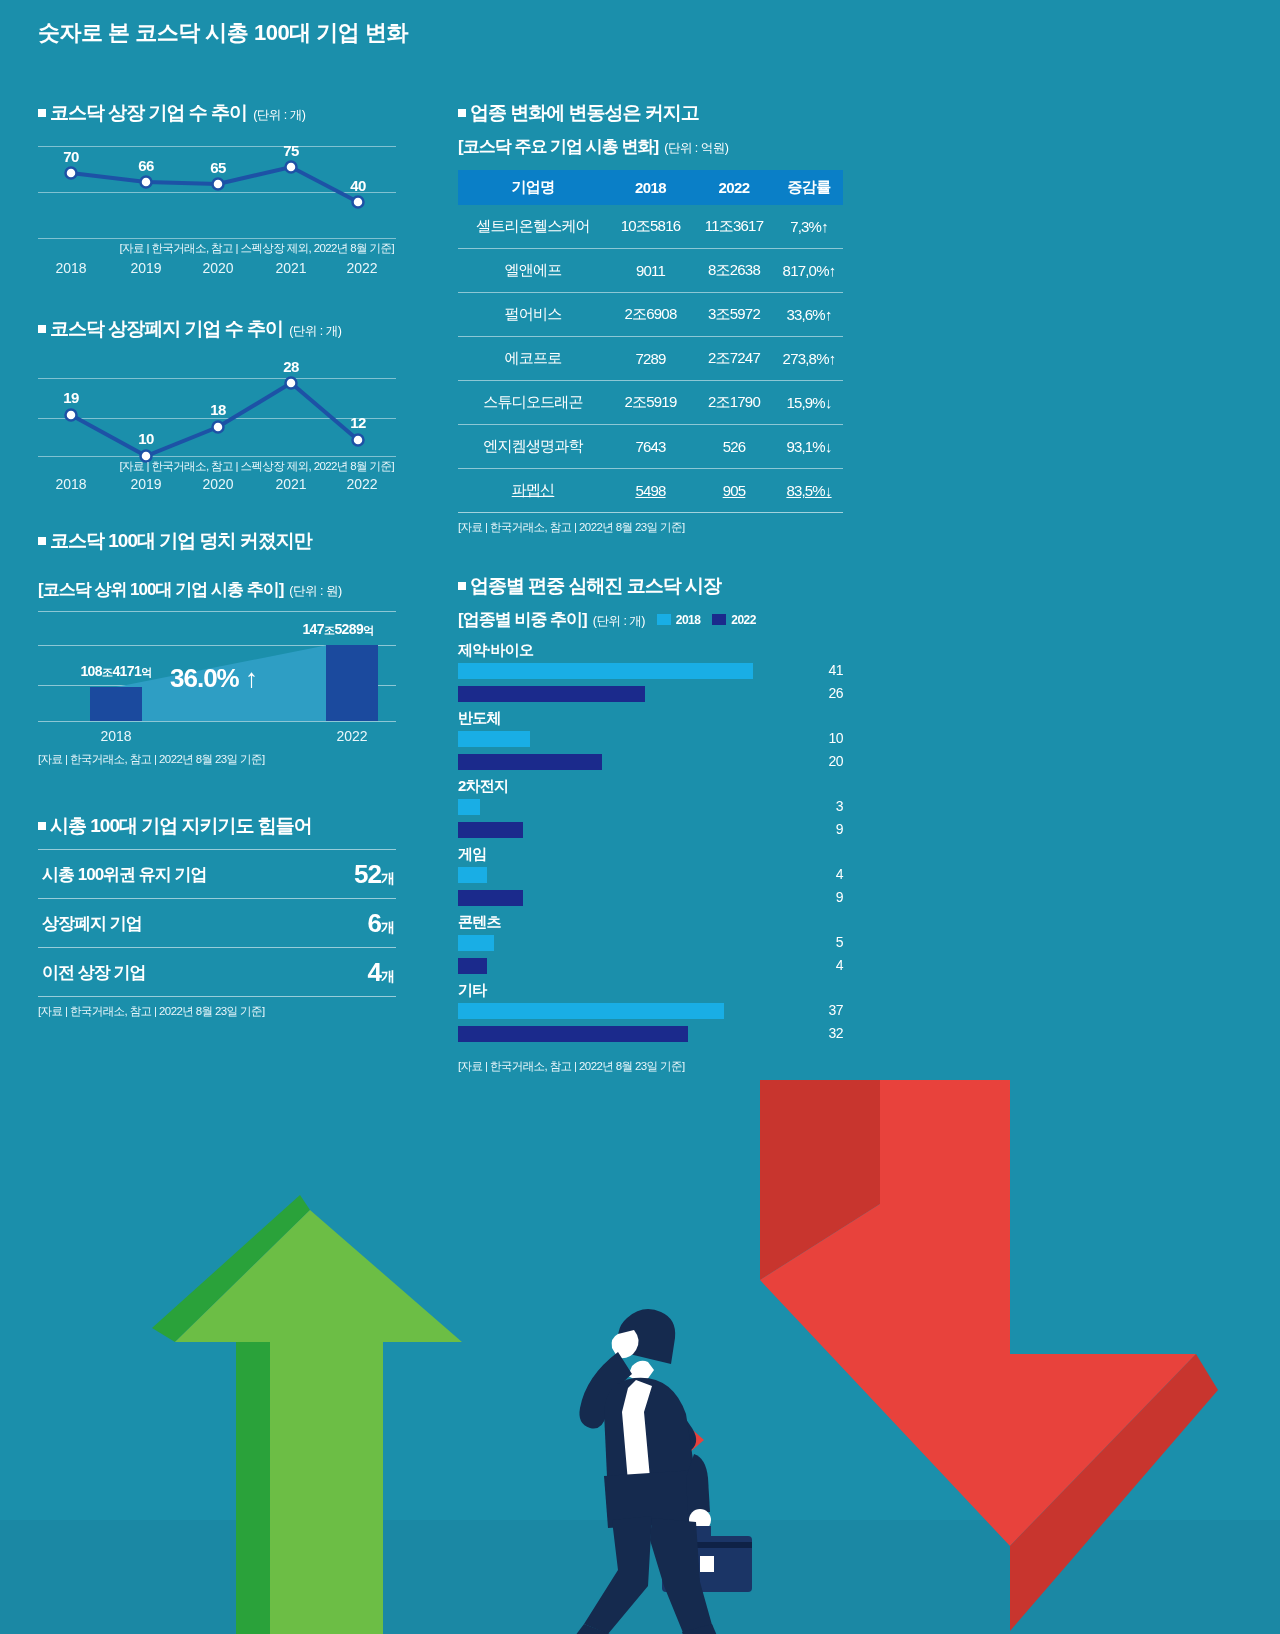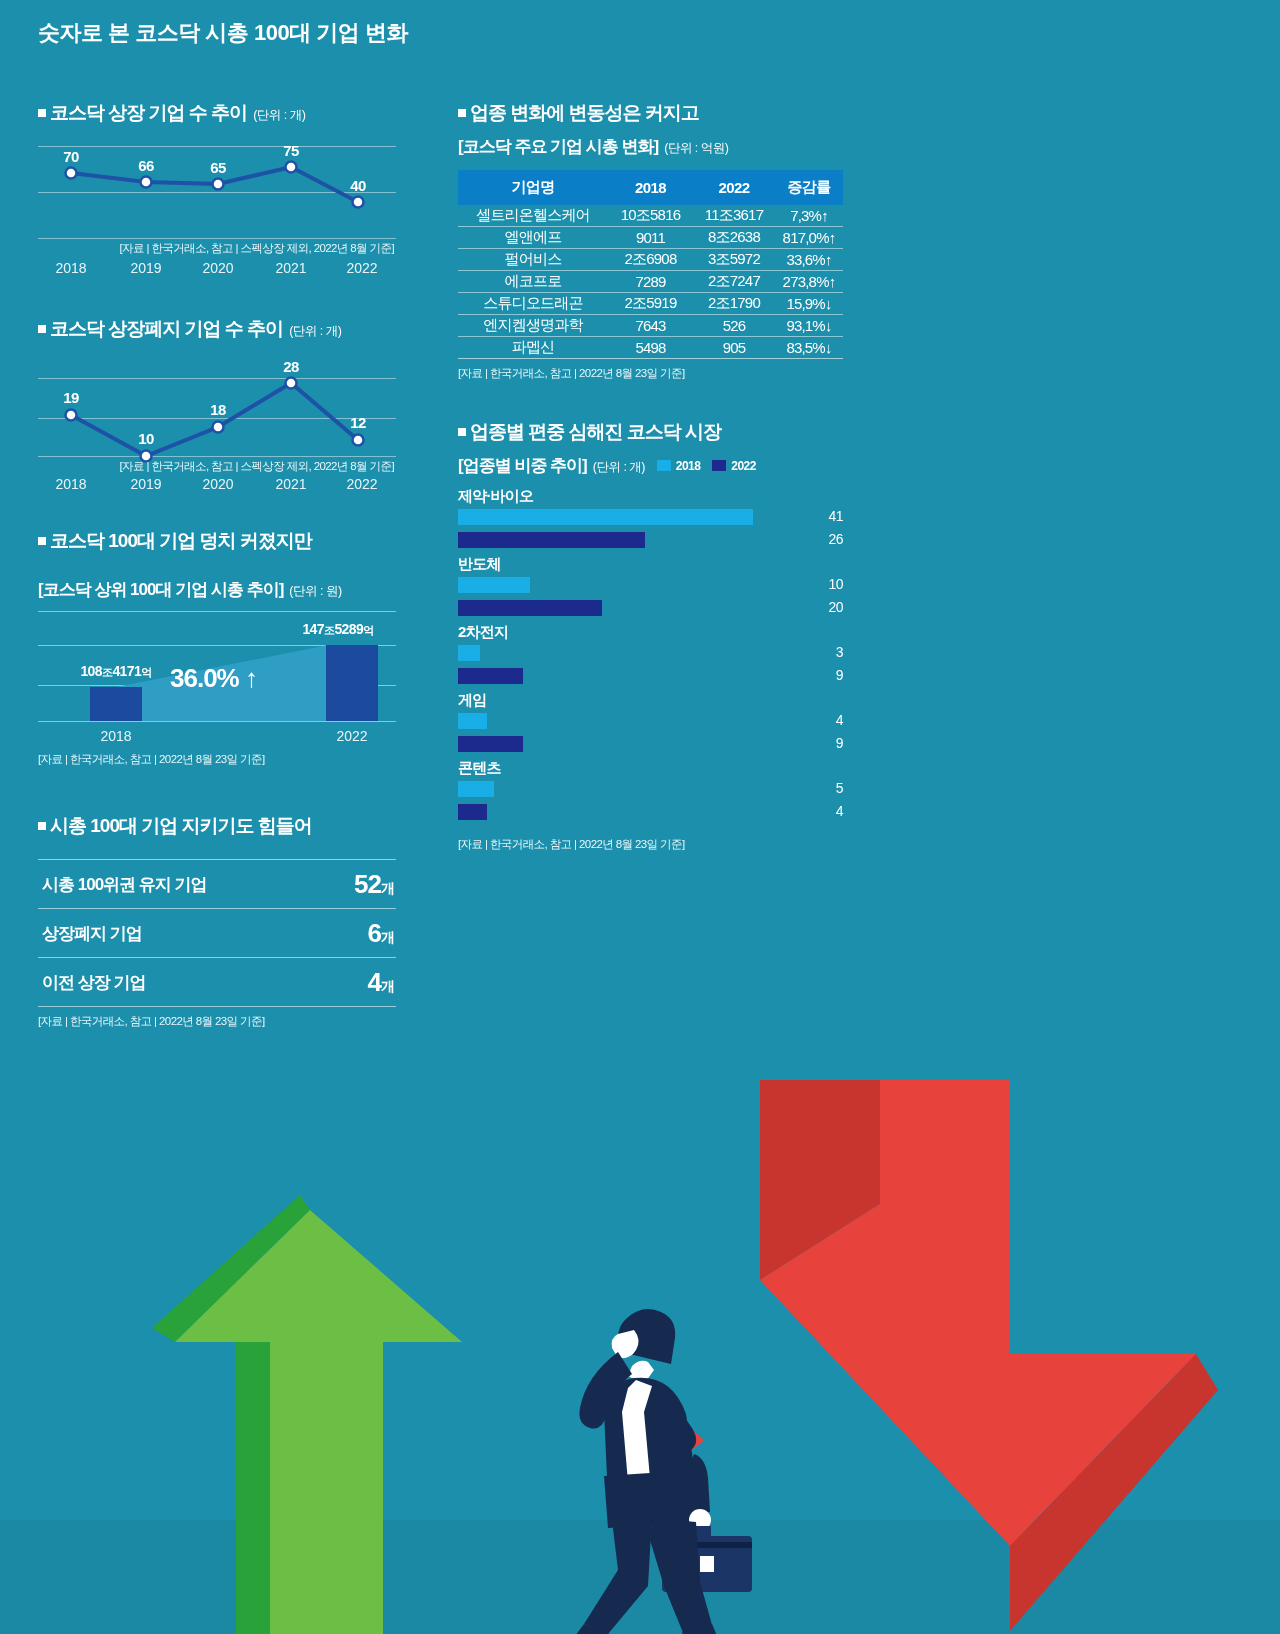--- a/index.html
+++ b/index.html
@@ -40,34 +40,34 @@
   .mcap .gl2 { position:absolute; left:0; width:358px; height:1px; background:rgba(255,255,255,0.5); }
   .mcap .bar { position:absolute; background:#1b4a9e; width:52px; }
   .mcap .wedge { position:absolute; }
   .mcap .blabel { position:absolute; font-size:14px; font-weight:bold; letter-spacing:-0.6px; white-space:nowrap; transform:translateX(-50%); }
   .mcap .blabel small { font-size:11px; }
   .mcap .pct { position:absolute; left:132px; top:52px; font-size:26px; font-weight:bold; color:#ffffff; letter-spacing:-1px; }
   .mcap-axis { position:relative; width:358px; height:24px; }
   .mcap-axis span { position:absolute; font-size:14px; color:#eaf7fb; transform:translateX(-50%); }
 
   
-  .kf-list { width:358px; margin-top:20px; }
+  .kf-list { width:358px; margin-top:10px; }
   .kf-row { display:flex; align-items:center; justify-content:space-between;
             border-top:1px solid rgba(255,255,255,0.55); padding:9px 2px 8px 4px; }
   .kf-row:last-child { border-bottom:1px solid rgba(255,255,255,0.55); }
   .kf-label { font-size:17px; font-weight:bold; letter-spacing:-1px; }
   .kf-val { font-size:26px; font-weight:bold; letter-spacing:-1px; }
   .kf-val small { font-size:14px; font-weight:bold; }
 
   
   table.mtable { width:385px; border-collapse:collapse; margin-top:12px; }
   table.mtable th { background:#0a7fc7; font-size:15px; font-weight:bold; padding:8px 2px; letter-spacing:-0.6px; }
-  table.mtable td { font-size:15px; text-align:center; padding:1px 2px; letter-spacing:-0.8px;
+  table.mtable td { font-size:15px; text-align:center; padding:12px 2px; letter-spacing:-0.8px;
                     border-bottom:1px solid rgba(255,255,255,0.5); white-space:nowrap;}
-  table.mtable tr.last td { border-bottom:1px solid rgba(255,255,255,0.6); }
+  table.mtable tr.last td { border-bottom:1px solid rgba(255,255,255,0.6);text-decoration:underline; }
   .chg { white-space:nowrap; }
 
   
   .ind { width:385px; margin-top:8px; position:relative; }
   .legend { display:inline-flex; align-items:center; gap:5px; margin-left:8px; font-size:12px; letter-spacing:-0.5px;}
   .lgchip { display:inline-block; width:14px; height:11px; }
   .ind-group { margin-top:4px; position:relative; }
   .ind-name { font-size:15px; font-weight:bold; letter-spacing:-0.8px; margin-bottom:3px;}
   .barline { position:relative; height:19px; margin-bottom:4px; }
   .bar-el { position:absolute; left:0; top:0; height:16px; }
@@ -338,20 +338,31 @@
       <div class="barline">
           <div class="bar-el" style="width:36px;background:#19aee5"></div>
           <span class="bar-num">5</span>
         </div>
       <div class="barline">
           <div class="bar-el" style="width:29px;background:#1b2a8c"></div>
           <span class="bar-num">4</span>
         </div>
     </div>
 
+    <div class="ind-group">
+      <div class="ind-name">기타</div>
+      <div class="barline">
+          <div class="bar-el" style="width:266px;background:#19aee5"></div>
+          <span class="bar-num">37</span>
+        </div>
+      <div class="barline">
+          <div class="bar-el" style="width:230px;background:#1b2a8c"></div>
+          <span class="bar-num">32</span>
+        </div>
+    </div>
 
     <div class="source" style="margin-top:14px">[자료 | 한국거래소, 참고 | 2022년 8월 23일 기준]</div>
   </div>
 </div>
 
 <svg class="art" viewBox="0 0 1280 554">
   <rect x="0" y="440" width="1280" height="114" fill="#1b88a4"></rect>
 
   <g>
     <polygon points="152,248 300,115 310,130 175,262" fill="#2aa23a"></polygon>

